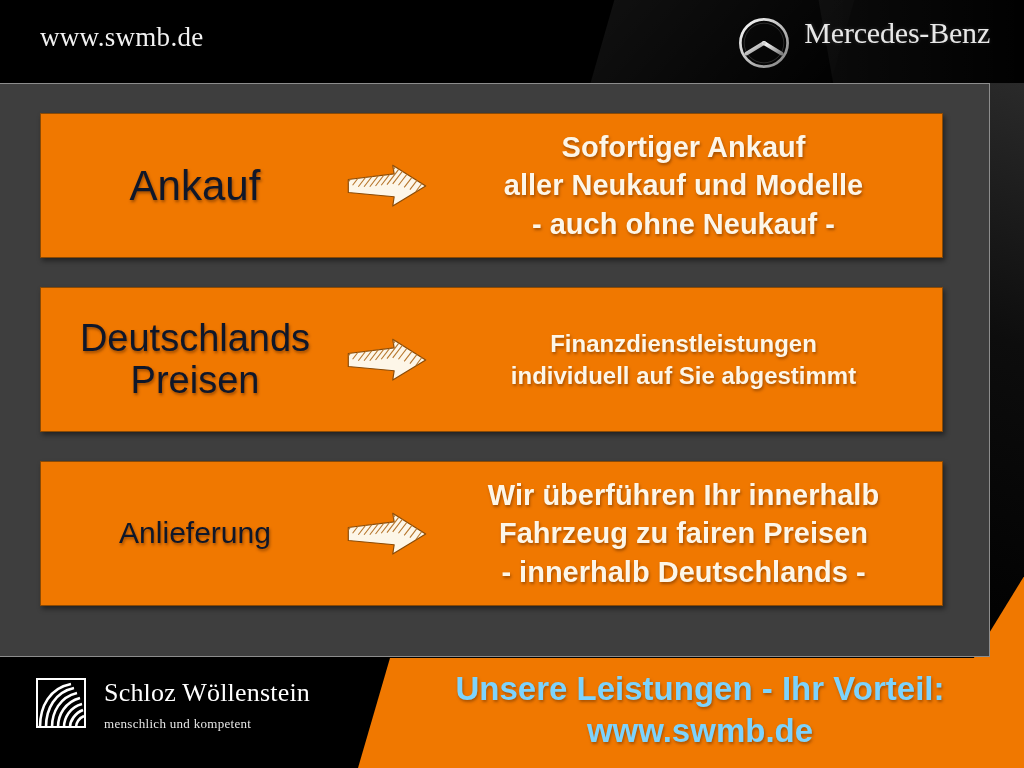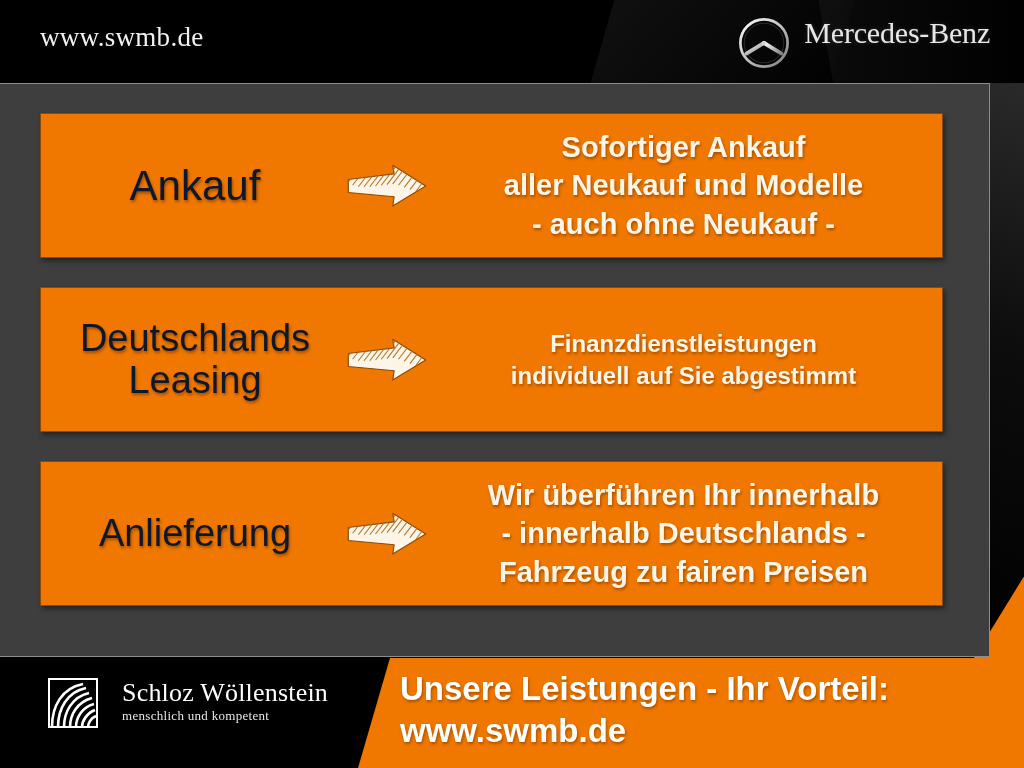--- a/index.html
+++ b/index.html
@@ -139,66 +139,67 @@
     font-weight: bold;
     line-height: 1.32;
     text-shadow: 1px 2px 3px rgba(110,50,0,0.6);
     padding-right: 8px;
     box-sizing: border-box;
   }
   .svc-desc .line { display: block; white-space: nowrap; }
   
   #row-ankauf .svc-title { font-size: 42px; }
   #row-finanz .svc-title { font-size: 38px; }
-  #row-anlief .svc-title { font-size: 38px; }
+  #row-anlief .svc-title { font-size: 30px; }
   #row-finanz .svc-desc { font-size: 24px; }
 
   
   #footer {
     position: absolute;
     left: 0; top: 658px;
     width: 1024px; height: 110px;
     background: #000000;
     overflow: hidden;
   }
   #footer-orange {
     position: absolute;
     left: 0; top: 0;
     width: 1024px; height: 110px;
     background: #F07800;
     clip-path: polygon(390px 0, 1024px 0, 1024px 110px, 358px 110px);
   }
   #sw-logo {
     position: absolute;
-    left: 48px; top: 678px;
+    left: 36px; top: 678px;
     display: flex;
     align-items: flex-start;
-    gap: 24px;
+    gap: 18px;
   }
   #sw-mark { width: 50px; height: 50px; display: block; }
   #sw-text-wrap { padding-top: 1px; }
   #sw-name {
     font-family: "Liberation Serif", serif;
     font-size: 26px;
     color: #ffffff;
     line-height: 1.05;
     letter-spacing: 0.2px;
   }
   #sw-tag {
     font-family: "Liberation Serif", serif;
     font-size: 13px;
     color: #e6e6e6;
     letter-spacing: 0.3px;
-    margin-top: 2px;
+    margin-top: 10px;
   }
   #footer-text {
     position: absolute;
     left: 400px; top: 668px;
     width: 600px;
-    color: #ffffff;
+    text-align: center;
+    color: #7dd3fc;
     font-size: 33px;
     font-weight: bold;
     line-height: 1.28;
     text-shadow: 1px 2px 3px rgba(110,50,0,0.55);
   }
   #footer-text .line { display: block; white-space: nowrap; }
 </style>
 </head>
 <body>
 
@@ -270,21 +271,21 @@
         <div class="svc-desc">
           <span class="line">Sofortiger Ankauf</span>
           <span class="line">aller Neukauf und Modelle</span>
           <span class="line">- auch ohne Neukauf -</span>
         </div>
       </div>
 
       <div class="service-row" id="row-finanz">
         <div class="svc-title">
           <span class="line">Deutschlands</span>
-          <span class="line">Leasing</span>
+          <span class="line">Preisen</span>
         </div>
         <div class="svc-arrow">
           <svg viewBox="0 0 120 62" aria-hidden="true">
             <defs>
               <clipPath id="clipB">
                 <path d="M6,22 L70,14 L68,2 L114,31 L68,59 L70,46 L6,40 Z"></path>
               </clipPath>
             </defs>
             <path d="M6,22 L70,14 L68,2 L114,31 L68,59 L70,46 L6,40 Z" fill="#fdf6e8" stroke="#8a4a05" stroke-width="1.6" stroke-linejoin="round"></path>
             <g clip-path="url(#clipB)" stroke="#b5742a" stroke-width="1.5">
@@ -332,22 +333,22 @@
               <line x1="68" y1="28" x2="88" y2="2"></line>
                 <line x1="76" y1="30" x2="96" y2="4"></line>
               <line x1="84" y1="33" x2="104" y2="7"></line>
                 <line x1="92" y1="36" x2="112" y2="10"></line>
               <line x1="100" y1="39" x2="118" y2="15"></line>
             </g>
           </svg>
         </div>
         <div class="svc-desc">
           <span class="line">Wir überführen Ihr innerhalb</span>
+          <span class="line">Fahrzeug zu fairen Preisen</span>
           <span class="line">- innerhalb Deutschlands -</span>
-          <span class="line">Fahrzeug zu fairen Preisen</span>
         </div>
       </div>
 
     </div>
   </div>
 
   <div id="footer">
     <div id="footer-orange"></div>
   </div>
 

